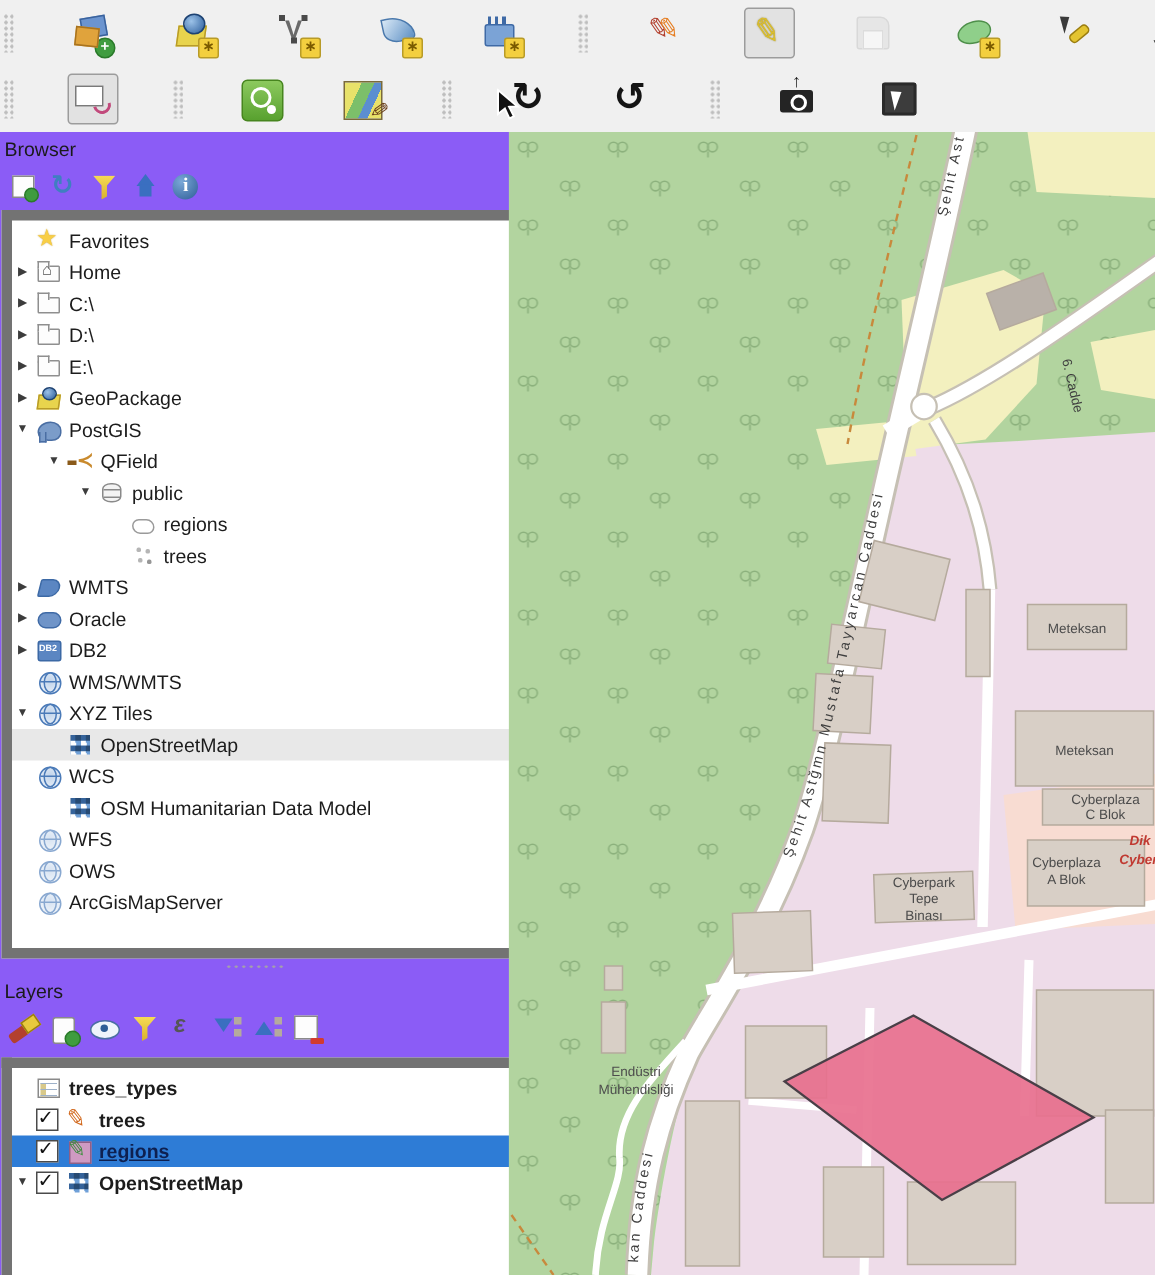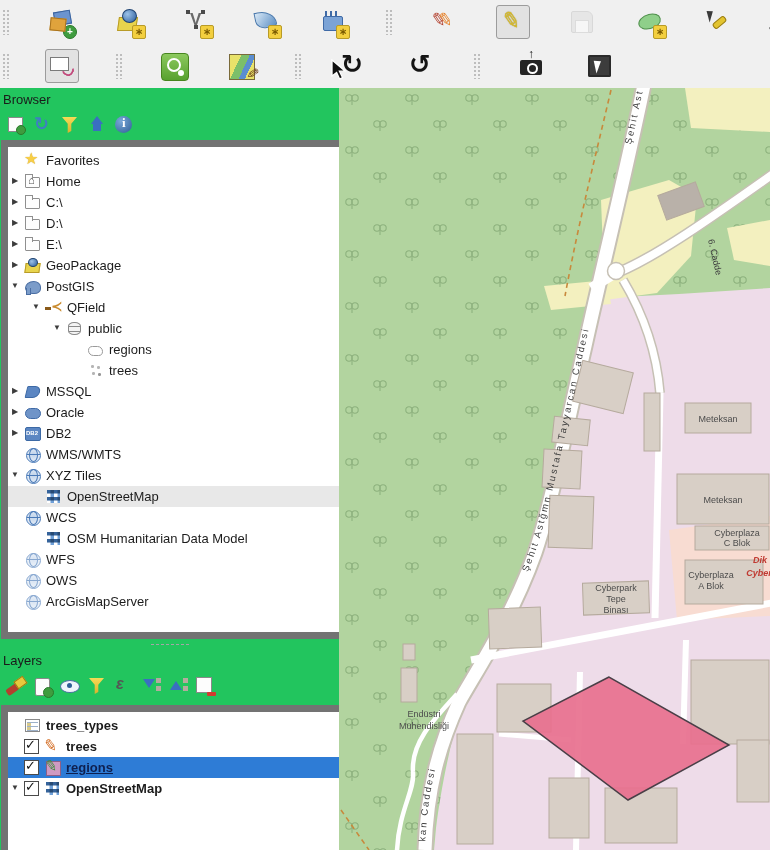--- a/index.html
+++ b/index.html
@@ -58,21 +58,21 @@
   .r-map::before{content:"";position:absolute;left:3px;top:4px;width:24px;height:24px;background:linear-gradient(115deg,#e8e26a 32%,#7cbf6a 32% 56%,#5b8ed0 56% 74%,#e8e26a 74%);border:1px solid #7a6a3a;}
   .r-map::after{content:"✎";position:absolute;right:-1px;bottom:0px;font-size:15px;color:#6a3f1a;transform:rotate(100deg);}
   .r-rotcw::before{content:"↻";position:absolute;left:4px;top:-1px;font-size:26px;font-weight:bold;color:#141414;}
   .r-rotccw::before{content:"↺";position:absolute;left:4px;top:-1px;font-size:26px;font-weight:bold;color:#141414;}
   .r-camera::before{content:"";position:absolute;left:4px;top:10px;width:22px;height:15px;background:#242424;border-radius:2px;}
   .r-camera::after{content:"";position:absolute;left:11px;top:13px;width:7px;height:7px;border:2px solid #fff;border-radius:50%;}
   .r-camera .up{position:absolute;left:12px;top:-3px;font-size:12px;font-weight:bold;color:#141414;}
   .r-plugin::before{content:"";position:absolute;left:4px;top:5px;width:23px;height:22px;background:#3c3c3c;border-radius:2px;box-shadow:inset 0 0 0 2px #2a2a2a;}
   .r-plugin::after{content:"";position:absolute;left:11px;top:10px;border-left:7px solid #fff;border-bottom:11px solid transparent;border-top:2px solid transparent;transform:rotate(-12deg);}
   
-  #leftcol{position:absolute;left:0;top:88px;width:394px;height:762px;background:#22c55e;border-right:1px solid #b0b0b0;box-sizing:border-box;}
+  #leftcol{position:absolute;left:0;top:88px;width:394px;height:762px;background:#8b5cf6;border-right:1px solid #b0b0b0;box-sizing:border-box;}
   .ptitle{height:22px;display:flex;align-items:center;padding:0 3px;}
   .ptitle .tt{font-size:13px;color:#1a1a1a;flex:1;}
   .wb{width:16px;height:15px;border:1px solid #9a9a9a;background:#f4f4f4;margin-left:3px;position:relative;border-radius:2px;flex:0 0 16px;}
   .wb-float::before{content:"";position:absolute;left:3px;bottom:3px;width:6px;height:5px;border:1px solid #555;background:#fff;}
   .wb-float::after{content:"";position:absolute;right:2px;top:2px;width:6px;height:5px;border:1px solid #555;background:#fff;}
   .wb-close::before{content:"×";position:absolute;left:3.5px;top:-2px;font-size:14px;color:#333;}
   .ptools{height:30px;display:flex;align-items:center;padding-left:4px;}
   .pbtn{width:24px;height:24px;position:relative;margin-right:3px;flex:0 0 24px;}
   .bt-addlayer::before{content:"";position:absolute;left:4px;top:4px;width:13px;height:13px;border:1.5px solid #8a8a8a;background:#fdfdfd;}
   .bt-addlayer::after{content:"";position:absolute;right:2px;bottom:2px;width:8px;height:8px;border-radius:50%;background:#3f9c3f;border:1px solid #2a7a2a;}
@@ -286,21 +286,21 @@
             <span class="tl">regions</span>
           </div>
         <div class="trow" style="--d:3">
             <span class="ex"></span>
             <span class="ic ic-points"></span>
             <span class="tl">trees</span>
           </div>
         <div class="trow">
             <span class="ex c"></span>
             <span class="ic ic-mssql"></span>
-            <span class="tl">MSSQL</span>
+            <span class="tl">WMTS</span>
           </div>
         <div class="trow">
             <span class="ex c"></span>
             <span class="ic ic-oracle"></span>
             <span class="tl">Oracle</span>
           </div>
         <div class="trow">
             <span class="ex c"></span>
             <span class="ic ic-db2">
               <i class="db2t">DB2</i>

